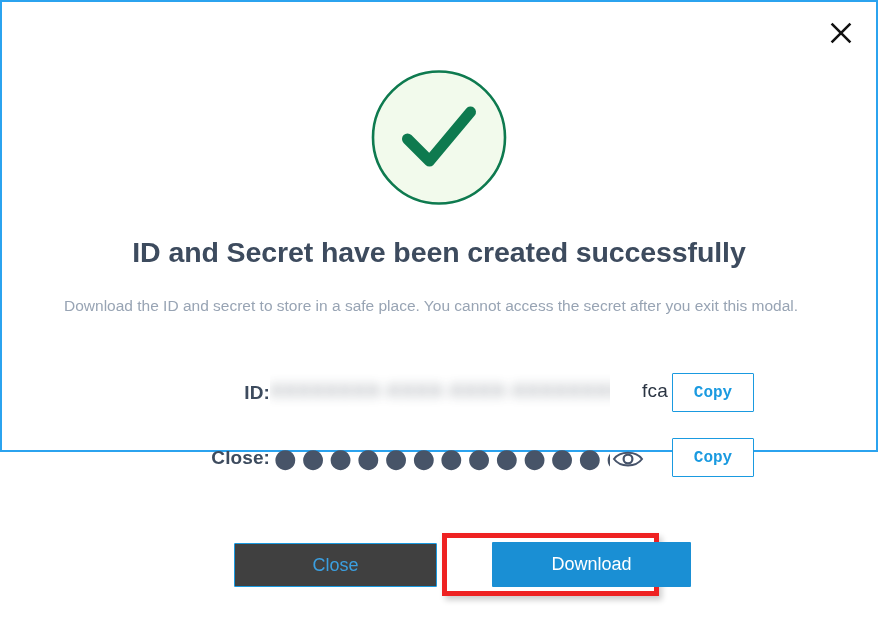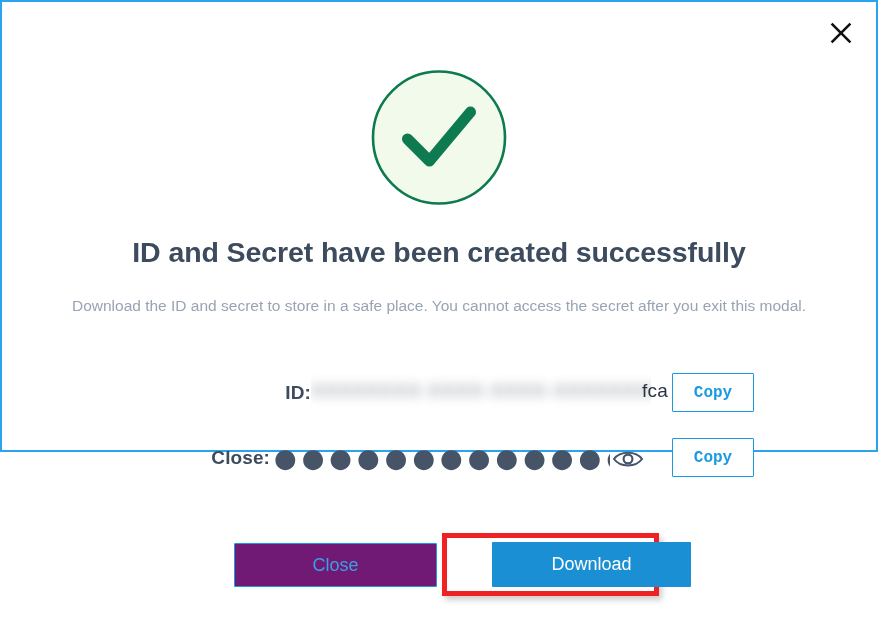--- a/index.html
+++ b/index.html
@@ -62,35 +62,34 @@
     font-weight: bold;
     color: #3d4b5e;
     letter-spacing: -0.1px;
   }
 
   #subtitle {
     position: absolute;
     left: 62px;
     right: 62px;
     top: 292px;
-    text-align: center;
     font-size: 15.5px;
     line-height: 23px;
     color: #98a4b4;
   }
 
   
   .cred-row {
     position: absolute;
     left: 0;
     right: 0;
     height: 40px;
     display: block;
   }
-  #row-id { top: 371px; margin-left: 41px; }
+  #row-id { top: 371px; }
   #row-secret { top: 436px; }
 
   .cred-label {
     position: absolute;
     width: 140px;
     left: 128px;
     text-align: right;
     top: 9px;
     font-size: 19px;
     font-weight: bold;
@@ -173,21 +172,21 @@
 
   
   #close-action {
     position: absolute;
     left: 232px;
     top: 541px;
     width: 203px;
     height: 44px;
     box-sizing: border-box;
     border: 1px solid #1a9ae0;
-    background: #701a75;
+    background: #404040;
     color: #3b9fe0;
     font-size: 18px;
     font-family: "Liberation Sans", sans-serif;
     cursor: pointer;
     padding: 0;
     border-radius: 1px;
   }
 
   #download-highlight {
     position: absolute;

